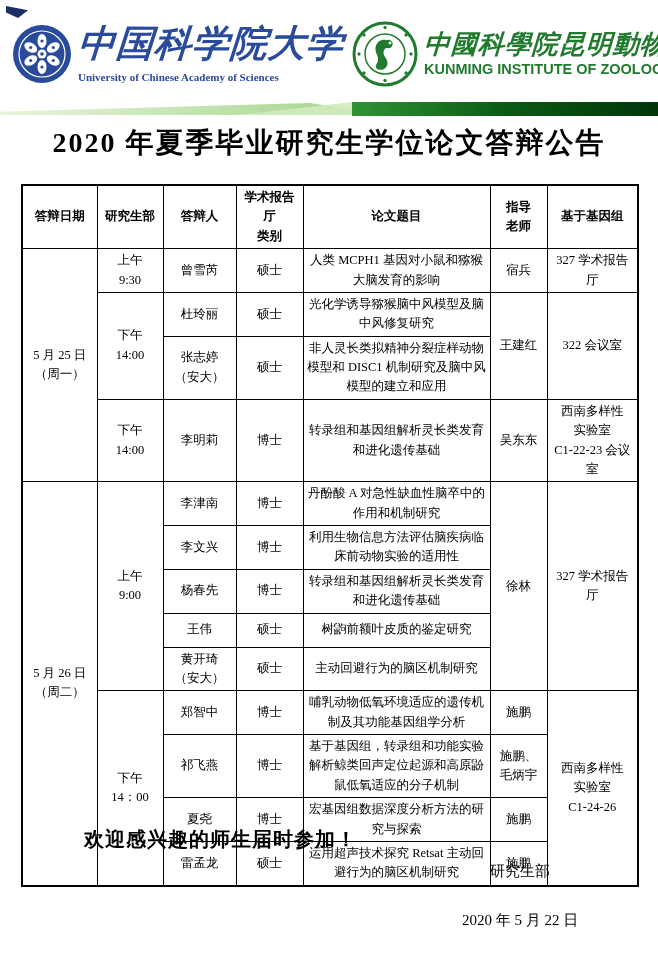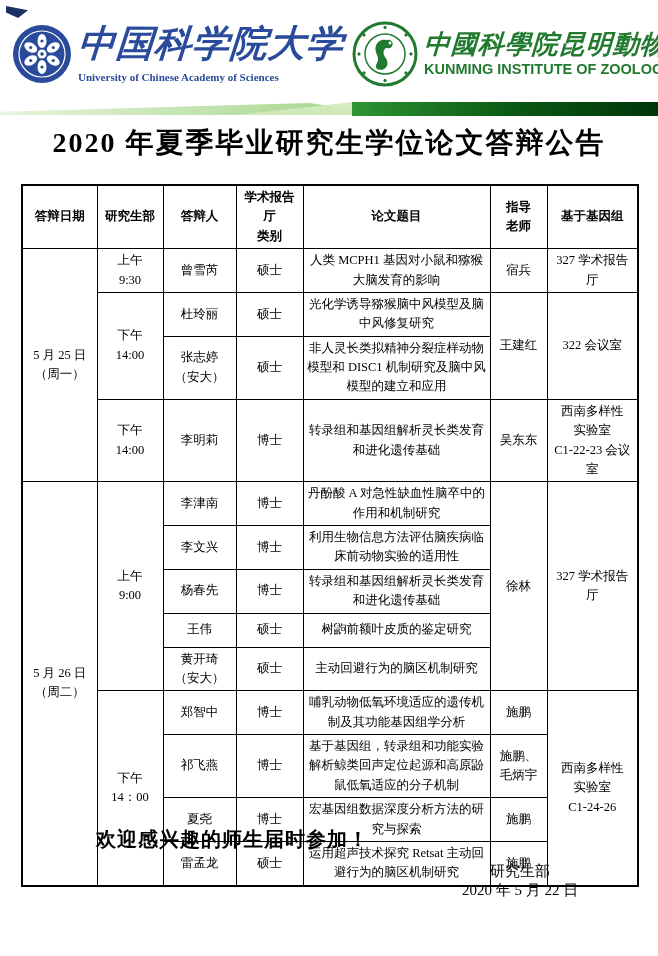--- a/index.html
+++ b/index.html
@@ -47,24 +47,24 @@
   table.defense th,table.defense td{
     border:1px solid #000;text-align:center;vertical-align:middle;
     font-size:12.5px;line-height:1.55;padding:2px 3px;white-space:pre-line;
     font-family:"Liberation Serif","DejaVu Serif",serif;}
   table.defense{border:2px solid #000;}
   col.c-date{width:75px;} col.c-time{width:66px;} col.c-name{width:73px;}
   col.c-deg{width:67px;} col.c-thesis{width:187px;} col.c-adv{width:57px;}
   col.c-venue{width:91px;}
 
   
-  .welcome{position:absolute;top:826px;left:96px;font-size:20px;font-weight:bold;letter-spacing:1px;}
+  .welcome{position:absolute;top:826px;left:84px;font-size:20px;font-weight:bold;letter-spacing:1px;}
   .sig-block{position:absolute;top:862px;left:400px;width:240px;text-align:center;}
   .sig-name{font-size:15px;margin-top:0;}
-  .sig-date{font-size:15px;}
+  .sig-date{font-size:15px;margin-top:30px;}
 </style>
 </head>
 <body>
 
 <div class="page">
 
   <div class="corner-artifact"></div>
 
   <div class="masthead">
     <div class="logo-group logo-ucas">

